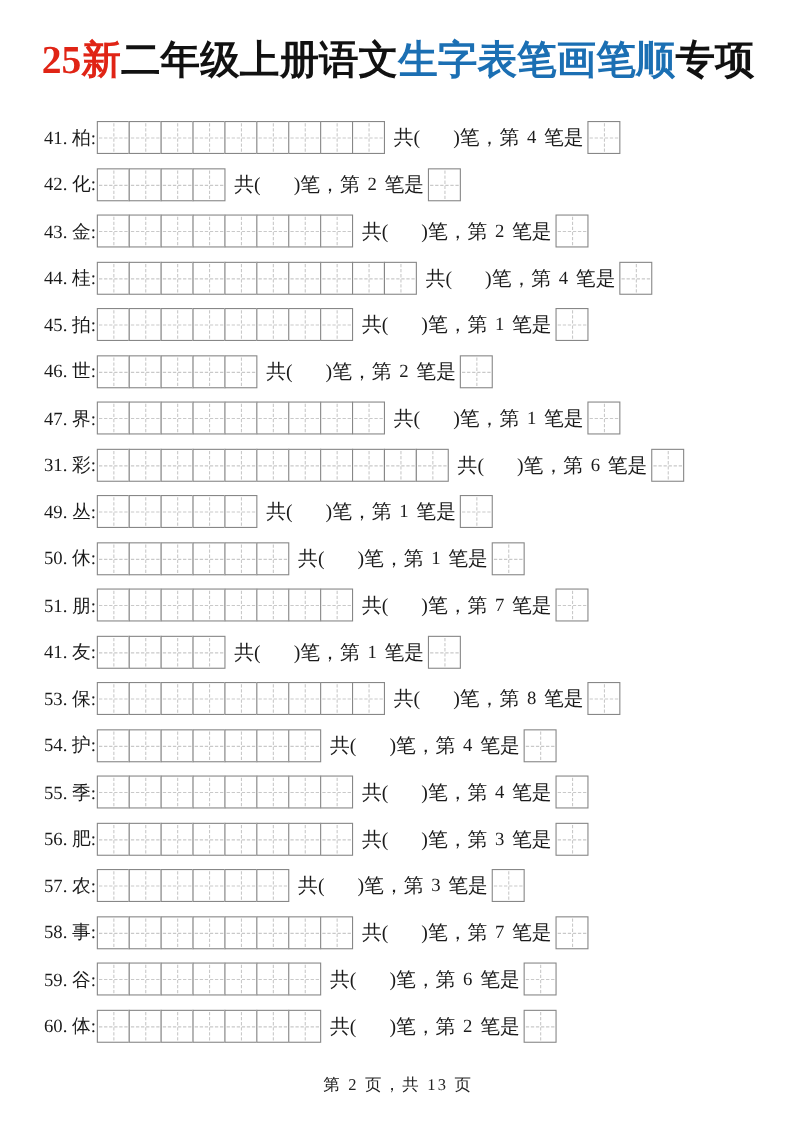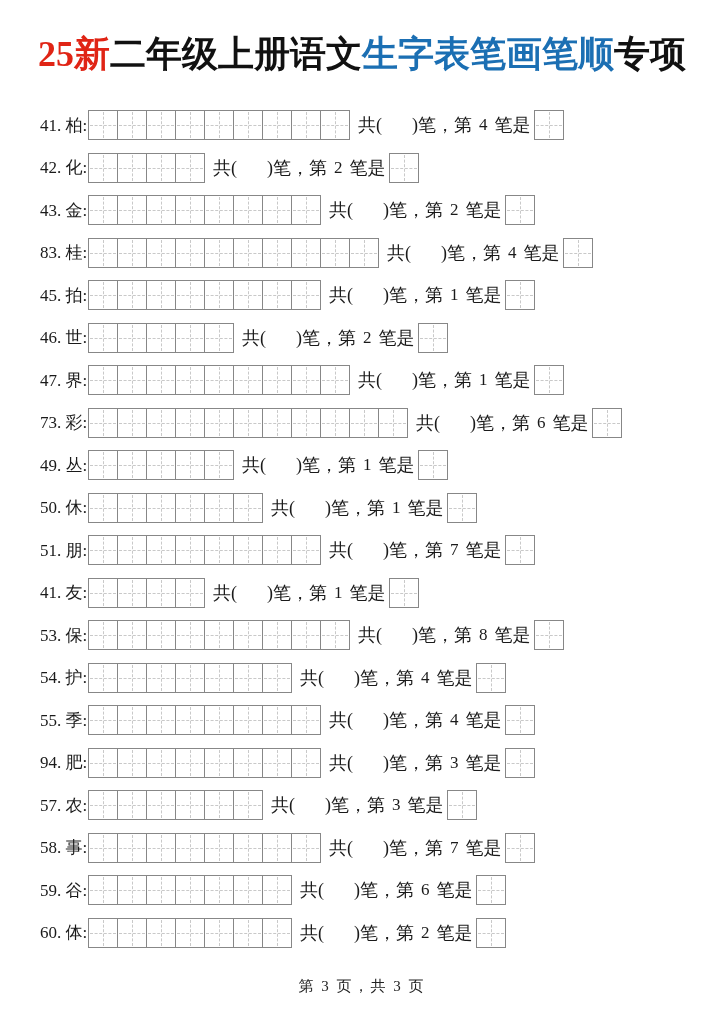--- a/index.html
+++ b/index.html
@@ -108,21 +108,21 @@
         <span>共(</span>
         <span class="blank"></span>
         <span>)笔，第</span>
         <span class="stroke-no">2</span>
         <span>笔是</span>
       </span>
     <div class="box answer-box"></div>
   </div>
 
   <div class="row">
-    <span class="row-label"><span>83</span><span>. </span><span>桂</span><span>:</span></span>
+    <span class="row-label"><span>44</span><span>. </span><span>桂</span><span>:</span></span>
     <div class="boxes">
         <div class="box"></div>
         <div class="box"></div>
         <div class="box"></div>
         <div class="box"></div>
         <div class="box"></div>
         <div class="box"></div>
         <div class="box"></div>
         <div class="box"></div>
         <div class="box"></div>
@@ -196,21 +196,21 @@
         <span>共(</span>
         <span class="blank"></span>
         <span>)笔，第</span>
         <span class="stroke-no">1</span>
         <span>笔是</span>
       </span>
     <div class="box answer-box"></div>
   </div>
 
   <div class="row">
-    <span class="row-label"><span>73</span><span>. </span><span>彩</span><span>:</span></span>
+    <span class="row-label"><span>31</span><span>. </span><span>彩</span><span>:</span></span>
     <div class="boxes">
         <div class="box"></div>
         <div class="box"></div>
         <div class="box"></div>
         <div class="box"></div>
         <div class="box"></div>
         <div class="box"></div>
         <div class="box"></div>
         <div class="box"></div>
         <div class="box"></div>
@@ -366,21 +366,21 @@
         <span>共(</span>
         <span class="blank"></span>
         <span>)笔，第</span>
         <span class="stroke-no">4</span>
         <span>笔是</span>
       </span>
     <div class="box answer-box"></div>
   </div>
 
   <div class="row">
-    <span class="row-label"><span>94</span><span>. </span><span>肥</span><span>:</span></span>
+    <span class="row-label"><span>56</span><span>. </span><span>肥</span><span>:</span></span>
     <div class="boxes">
         <div class="box"></div>
         <div class="box"></div>
         <div class="box"></div>
         <div class="box"></div>
         <div class="box"></div>
         <div class="box"></div>
         <div class="box"></div>
         <div class="box"></div>
       </div>
@@ -472,13 +472,13 @@
         <span>共(</span>
         <span class="blank"></span>
         <span>)笔，第</span>
         <span class="stroke-no">2</span>
         <span>笔是</span>
       </span>
     <div class="box answer-box"></div>
   </div>
 </div>
 
-<div class="footer">第 3 页，共 3 页</div>
+<div class="footer">第 2 页，共 13 页</div>
 
 </body></html>

